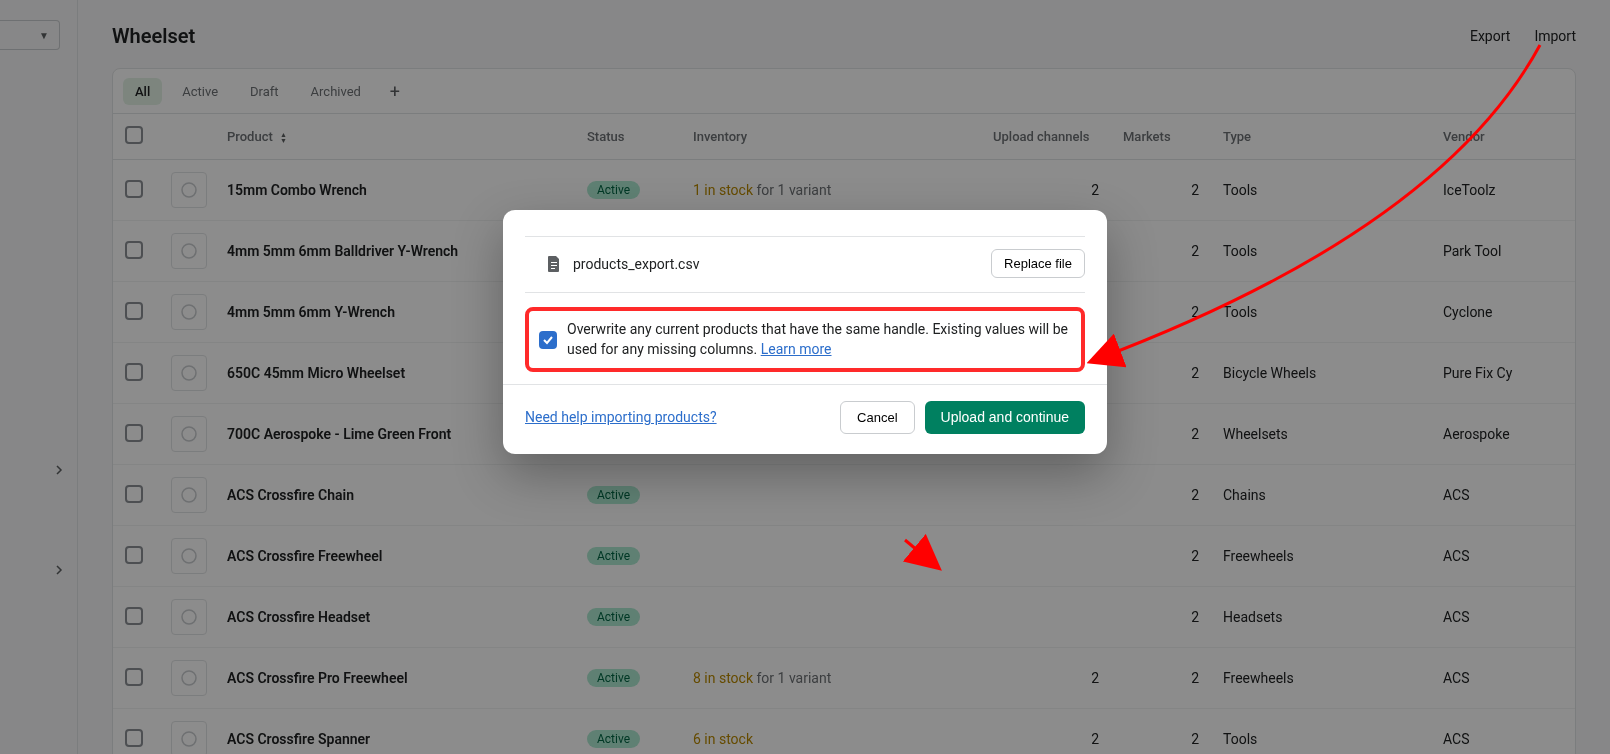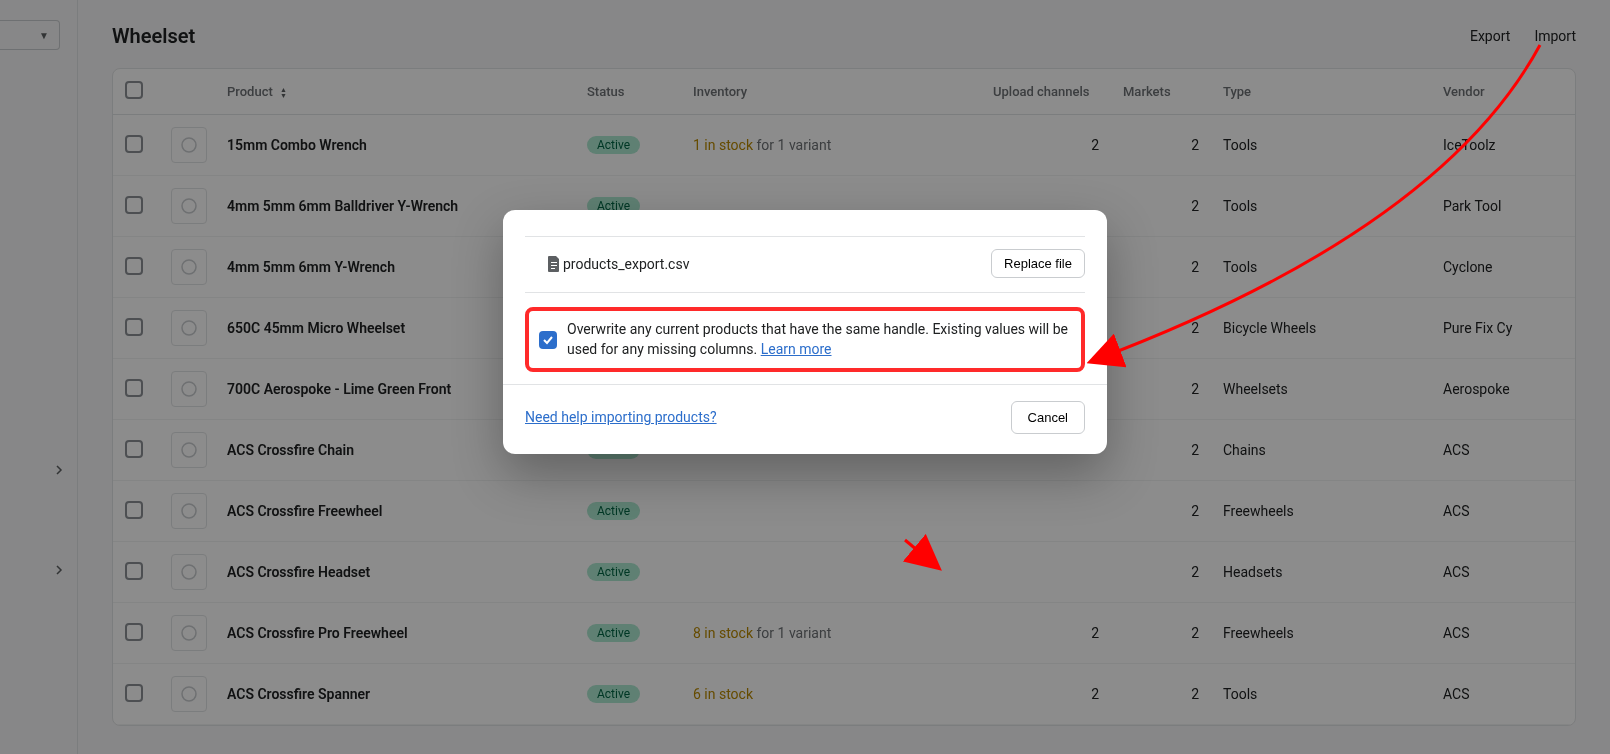--- a/index.html
+++ b/index.html
@@ -143,21 +143,21 @@
   }
   .modal-body { padding: 18px 22px 12px; font-size: 14px; color: #202223; }
   .modal-body .hint { color: #6d7175; }
   .link { color: #2c6ecb; text-decoration: underline; cursor: pointer; }
   .added-label { margin-top: 18px; color: #6d7175; }
   .file-row {
     margin-top: 8px; padding: 12px 0 14px;
     border-top: 1px solid #e1e3e5; border-bottom: 1px solid #e1e3e5;
     display: flex; align-items: center; justify-content: space-between;
   }
-  .file-left { display: flex; align-items: center; padding-left: 20px; }
+  .file-left { display: flex; align-items: center; gap: 10px; padding-left: 20px; }
   .file-icon {
     width: 18px; height: 18px; display: inline-flex; align-items: center; justify-content: center;
   }
   .btn-secondary {
     padding: 6px 12px; border: 1px solid #c9cccf; border-radius: 6px;
     background: #fff; font-size: 13px; cursor: pointer;
   }
   .highlight-box {
     margin-top: 14px; border: 4px solid #ff2a2a; border-radius: 8px;
     padding: 8px 10px; display: flex; align-items: center; gap: 10px;
@@ -207,20 +207,29 @@
 <div class="main">
   <div class="page-header">
     <div class="page-title">Wheelset</div>
     <div class="header-actions">
       <div class="header-action">Export</div>
       <div class="header-action">Import</div>
     </div>
   </div>
 
   <div class="card">
+    <div class="tabs-row">
+      <div class="tab active">All</div>
+      <div class="tab">Active</div>
+      <div class="tab">Draft</div>
+      <div class="tab">Archived</div>
+      <div class="add-tab">
+        <span>+</span>
+      </div>
+    </div>
 
     <table class="products">
       <colgroup>
         <col class="col-check">
           <col class="col-thumb">
           <col class="col-product">
         <col class="col-status">
           <col class="col-inventory">
           <col class="col-sales">
         <col class="col-markets">
@@ -449,20 +458,21 @@
         <div style="line-height:1.45;">
           <span>Overwrite any current products that have the same handle. Existing values will be used for any missing columns. </span><span class="link">Learn more</span>
         </div>
       </div>
 
     </div>
     <div class="modal-footer">
       <span class="help-link">Need help importing products?</span>
       <div class="footer-actions">
         <button class="btn-secondary" style="padding:8px 16px;">Cancel</button>
+        <button class="btn-primary">Upload and continue</button>
       </div>
     </div>
   </div>
 </div>
 
 <div class="annot" style="left:0;top:0;">
   <svg width="1610" height="754">
     <defs>
       <marker id="ah" markerWidth="12" markerHeight="12" refX="9" refY="6" orient="auto">
         <path d="M0 0 L12 6 L0 12 z" fill="#ff0000"></path>

